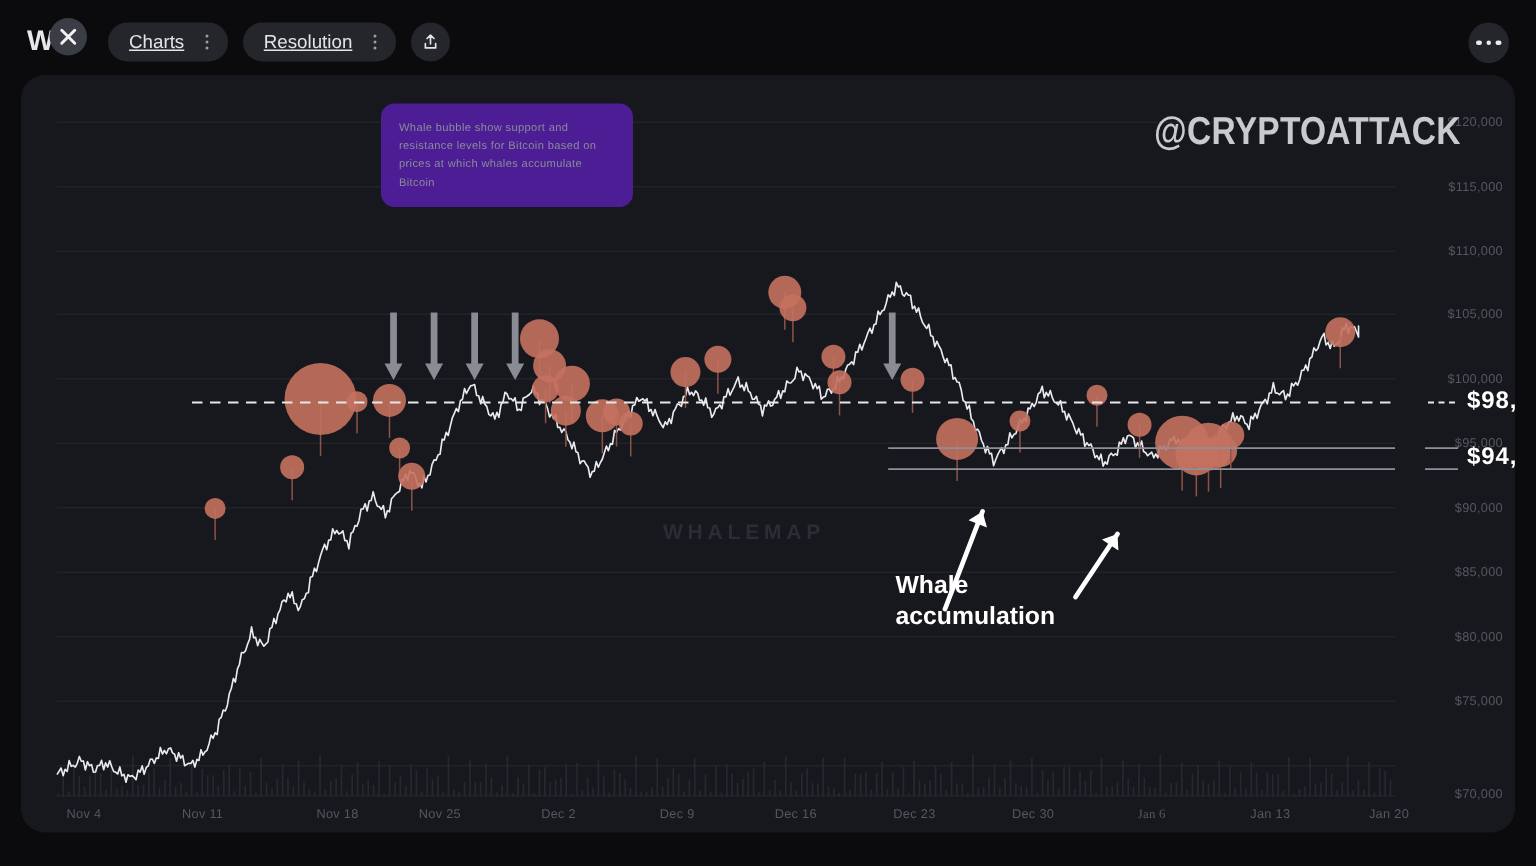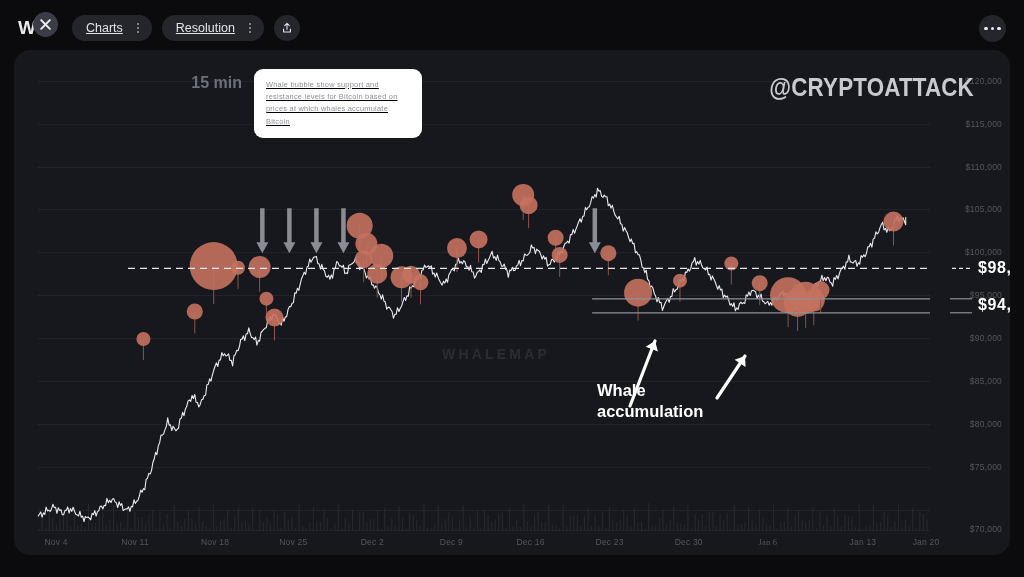--- a/index.html
+++ b/index.html
@@ -43,22 +43,22 @@
           transform:translateY(-50%); white-space:nowrap; }
   .xlab { position:absolute; bottom:8px; font-size:8.5px; color:#55575f; letter-spacing:.2px;
           transform:translateX(-50%); white-space:nowrap; }
   .xaxis-line { position:absolute; left:24px; right:80px; bottom:24px; height:1px; background:#212329; }
 
   
   .chart-title { position:absolute; left:32px; top:22px; width:350px; }
   .chart-title h1 { font-size:26px; font-weight:700; color:#ffffff; letter-spacing:-.3px; line-height:1.05; }
   .chart-sub { font-size:16px; font-weight:700; color:#6d7078; text-align:right; width:196px; margin-top:2px; }
 
-  .tip { position:absolute; left:240px; top:19px; width:168px; background:#ffffff; border-radius:9px;
-         padding:10px 12px;text-decoration:underline; }
+  .tip { position:absolute; left:240px; top:19px; width:168px; background:#4c1d95; border-radius:9px;
+         padding:10px 12px; }
   .tip p { font-size:7.4px; line-height:1.65; color:#8a8d96; letter-spacing:.25px; }
 
   .handle { position:absolute; right:36px; top:22px; font-size:26px; font-weight:700;
             color:#c9cad0; letter-spacing:.2px; font-family:"Liberation Sans Narrow","Liberation Sans",sans-serif;
             transform:scaleX(.86); transform-origin:right center; }
 
   .wm { position:absolute; left:428px; top:296px; font-size:14px; font-weight:700; color:#2b2d34;
         letter-spacing:3.2px; }
 
   
@@ -140,29 +140,29 @@
         <div class="ylab" style="top: 330.954px;">$85,000</div>
         <div class="gridline" style="top: 373.824px;"></div>
         <div class="ylab" style="top: 373.824px;">$80,000</div>
         <div class="gridline" style="top: 416.694px;"></div>
         <div class="ylab" style="top: 416.694px;">$75,000</div>
         <div class="gridline" style="top: 459.565px;"></div>
         <div class="ylab" style="top: 479px;">$70,000</div>
         <div class="xaxis-line"></div>
         <div class="xlab" style="left: 42px;">Nov 4</div>
         <div class="xlab" style="left: 121.091px;">Nov 11</div>
-        <div class="xlab" style="left: 201px;">Nov 18</div>
+        <div class="xlab" style="left: 211px;">Nov 18</div>
         <div class="xlab" style="left: 279.273px;">Nov 25</div>
         <div class="xlab" style="left: 358.364px;">Dec 2</div>
         <div class="xlab" style="left: 437.455px;">Dec 9</div>
         <div class="xlab" style="left: 516.545px;">Dec 16</div>
         <div class="xlab" style="left: 595.636px;">Dec 23</div>
         <div class="xlab" style="left: 674.727px;">Dec 30</div>
         <div class="xlab" style="left: 753.818px; font-family: Liberation Serif, serif;">Jan 6</div>
-        <div class="xlab" style="left: 832.909px; margin-left: 16px;">Jan 13</div>
+        <div class="xlab" style="left: 832.909px;">Jan 13</div>
         <div class="xlab" style="left: 912px;">Jan 20</div>
       </div>
 
     <svg class="overlay" id="overlay">
         <g>
           <rect x="24" y="479" width="1.1" height="2" fill="#2a2c33" opacity="0.85"></rect>
           <rect x="27.568" y="462.9728529846272" width="1.1" height="18.027147015372826" fill="#2a2c33" opacity="0.85"></rect>
           <rect x="31.136" y="477.4904536848224" width="1.1" height="3.5095463151775745" fill="#2a2c33" opacity="0.85"></rect>
           <rect x="34.704" y="457.2379151629652" width="1.1" height="23.762084837034834" fill="#2a2c33" opacity="0.85"></rect>
           <rect x="38.272" y="467.47939203732795" width="1.1" height="13.520607962672031" fill="#2a2c33" opacity="0.85"></rect>
@@ -499,21 +499,20 @@
         </g>
         <g>
           <line x1="616" y1="356" x2="641" y2="291" stroke="#ffffff" stroke-width="3.2" stroke-linecap="round"></line>
           <polygon points="641,291 643.9808630349424,301.58841138069886 631.6920734199867,296.8619538364851" fill="#ffffff"></polygon>
           <line x1="703" y1="348" x2="731" y2="306" stroke="#ffffff" stroke-width="3.2" stroke-linecap="round"></line>
           <polygon points="731,306 731.5892084319685,316.9842083658176 720.6341121115652,309.68081081888204" fill="#ffffff"></polygon>
         </g>
       </svg>
 
     <div class="chart-title">
-      <div class="chart-sub">15 min</div>
     </div>
 
     <div class="tip">
       <p>Whale bubble show support and resistance levels for Bitcoin based on prices at which whales accumulate Bitcoin</p>
     </div>
 
     <div class="handle">@CRYPTOATTACK</div>
 
     <div class="wm">WHALEMAP</div>
 

